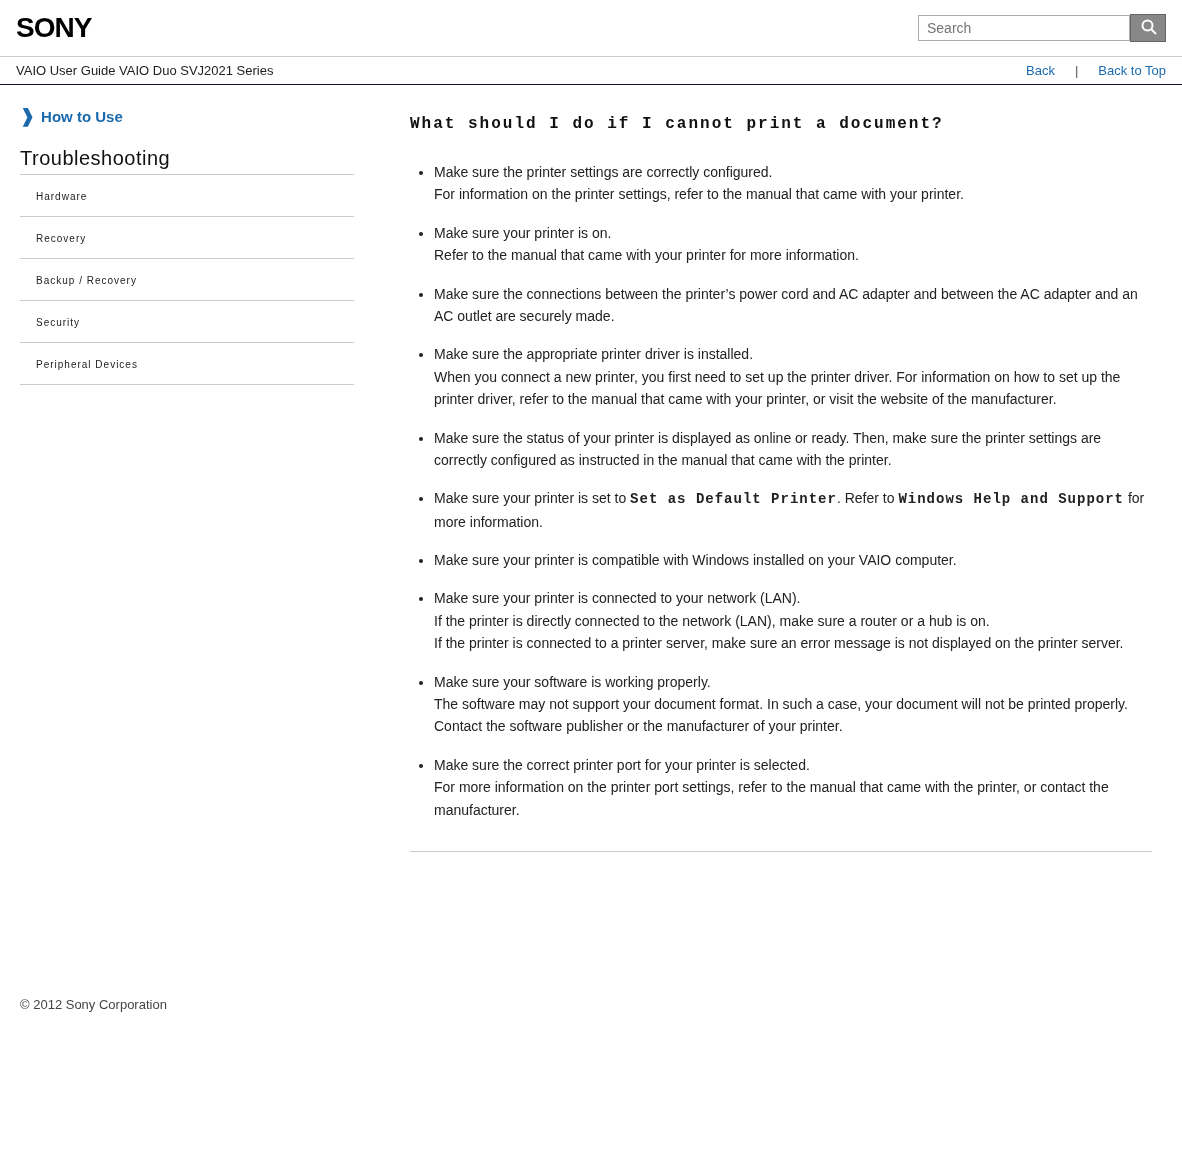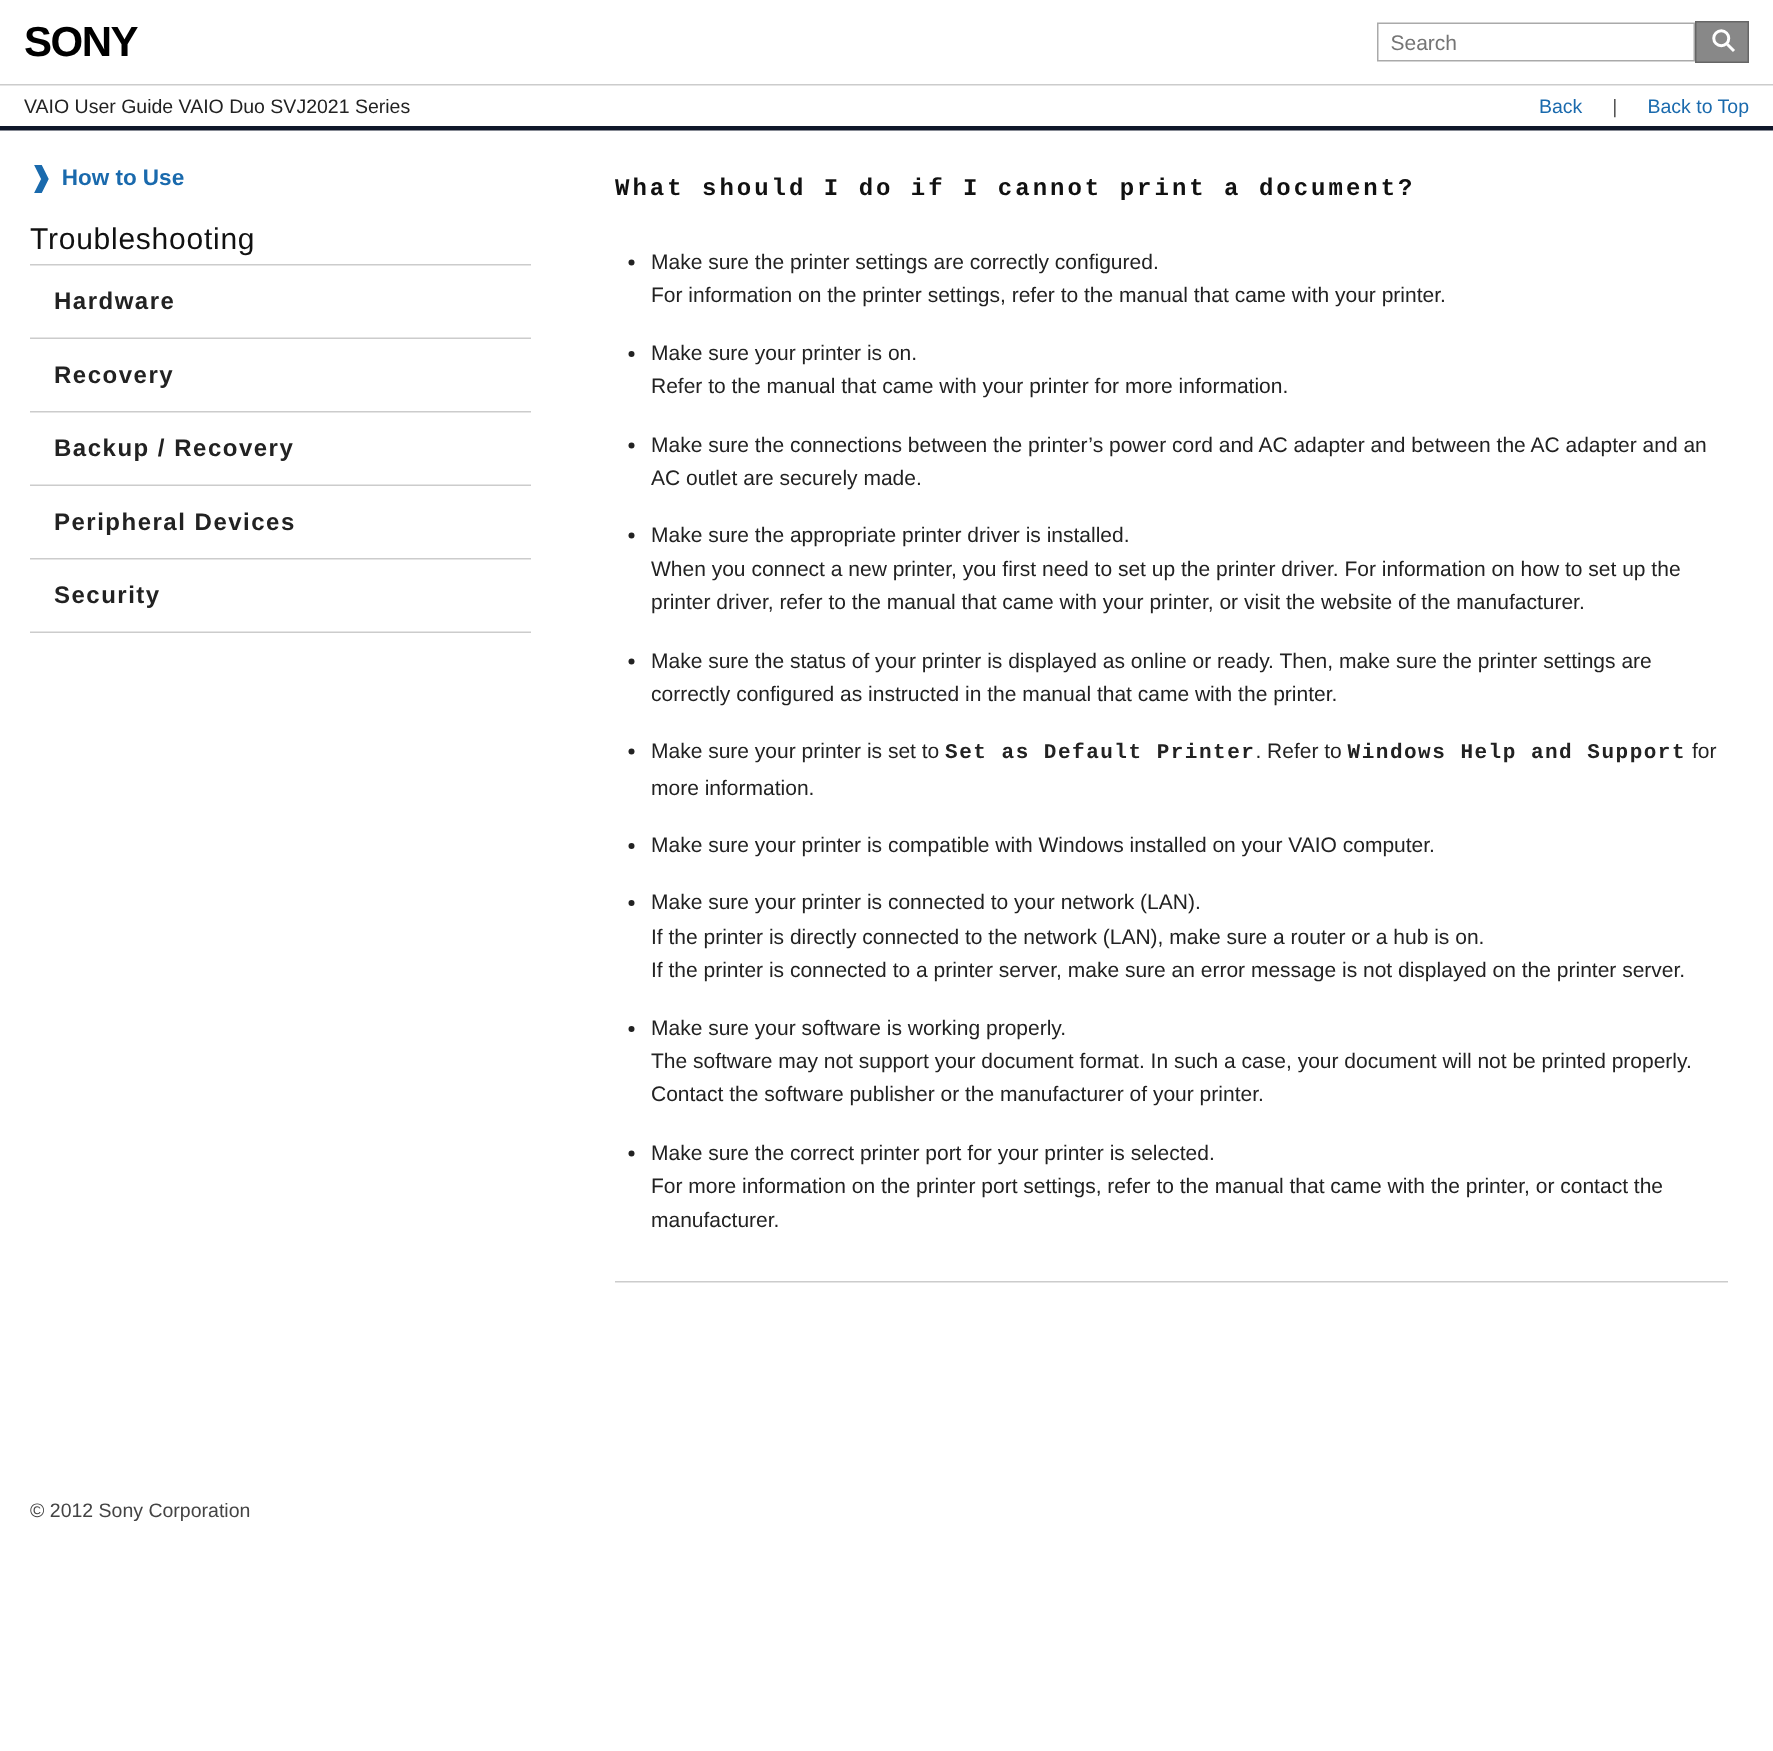--- a/index.html
+++ b/index.html
@@ -39,21 +39,21 @@
       width: 36px;
     }
 
     
     #breadcrumb-bar {
       display: flex;
       justify-content: space-between;
       align-items: center;
       padding: 6px 16px;
       font-size: 13px;
-      border-bottom: 3px solid #0f172a;
+      border-bottom: 1px solid #0f172a;
     }
     #breadcrumb-bar a, .nav-links a {
       color: #1a6aad;
       text-decoration: none;
     }
     .nav-links {
       display: flex;
       gap: 20px;
       font-size: 13px;
     }
@@ -97,22 +97,22 @@
       letter-spacing: 0.5px;
     }
     #sidebar-divider-main {
       border: none;
       border-top: 1px solid #ccc;
       margin-bottom: 0;
     }
     .sidebar-item {
       display: block;
       padding: 16px 0 14px 16px;
-      font-size: 16px;
-      font-weight: bold;
+      font-size: 10px;
+      font-weight: normal;
       letter-spacing: 1px;
       color: #222;
       border-bottom: 1px solid #ccc;
       cursor: pointer;
       text-decoration: none;
     }
 
     
     #content {
       flex: 1;
@@ -188,22 +188,22 @@
       <span id="how-to-use-arrow">❱</span>
       <span>How to Use</span>
     </a>
 
     <div id="troubleshooting-title">Troubleshooting</div>
     <hr id="sidebar-divider-main">
 
     <a class="sidebar-item" href="#">Hardware</a>
     <a class="sidebar-item" href="#">Recovery</a>
     <a class="sidebar-item" href="#">Backup / Recovery</a>
+    <a class="sidebar-item" href="#">Security</a>
     <a class="sidebar-item" href="#">Peripheral Devices</a>
-    <a class="sidebar-item" href="#">Security</a>
   </div>
 
   <div id="content">
     <h1 id="page-title">What should I do if I cannot print a document?</h1>
 
     <ul id="content-list">
 
       <li>
         Make sure the printer settings are correctly configured.<br>
         For information on the printer settings, refer to the manual that came with your printer.

